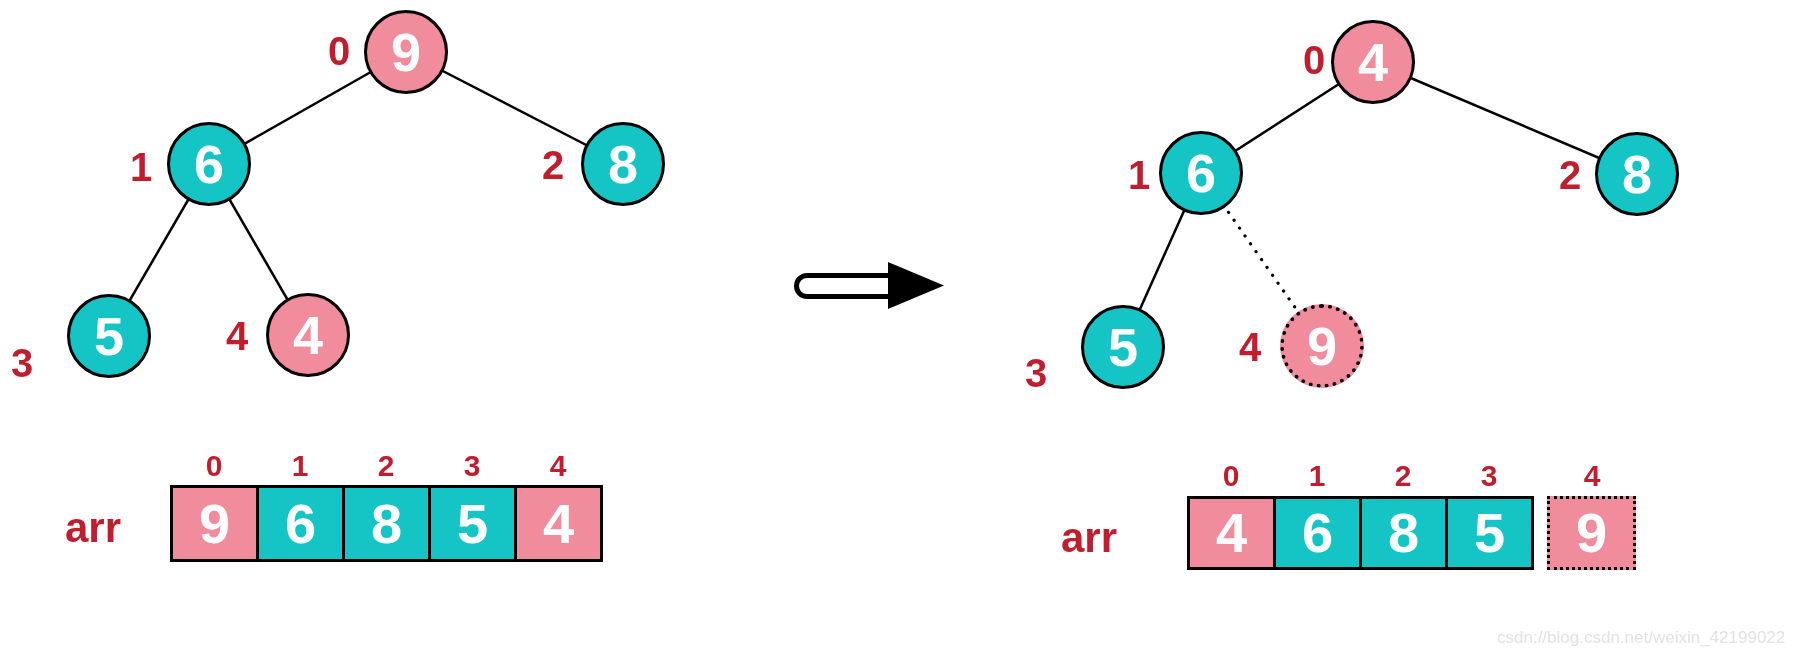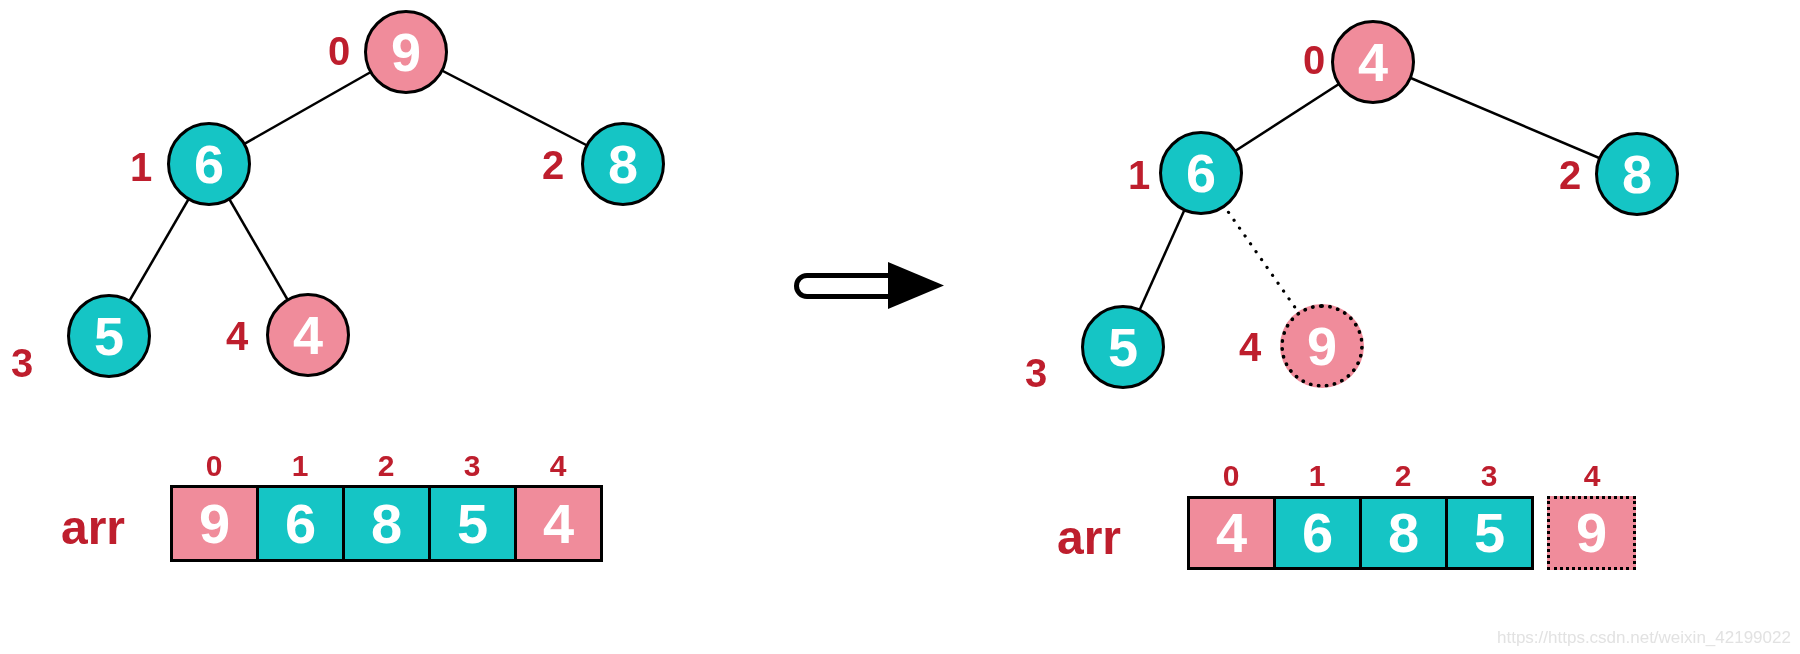--- a/index.html
+++ b/index.html
@@ -31,21 +31,21 @@
   .cell.pink{background:#f08c9b;}
   .cell.teal{background:#15c5c5;}
   .cell.dashed{border:3.5px dotted #000;margin-left:13px;}
   .cell-sm{height:74px;}
   .arr-idx{
     position:absolute;z-index:2;transform:translate(-50%,-50%);
     color:#be1e2d;font-size:30px;line-height:1;
   }
   .arr-label{
     position:absolute;z-index:2;transform:translate(-50%,-50%);
-    color:#be1e2d;font-size:48px;line-height:1;
+    color:#be1e2d;font-size:42px;line-height:1;
   }
   .watermark{
     position:absolute;z-index:2;color:#e2e2e2;font-size:17px;font-weight:normal;
     white-space:nowrap;
   }
 </style>
 </head>
 <body>
 
 <div class="canvas">
@@ -121,15 +121,15 @@
 
   <div class="arr-label" style="left:1089px;top:538px">arr</div>
   <div class="arr-row" style="left:1187px;top:496px">
     <div class="cell cell-sm pink">4</div>
     <div class="cell cell-sm teal">6</div>
     <div class="cell cell-sm teal">8</div>
     <div class="cell cell-sm teal">5</div>
     <div class="cell cell-sm pink dashed">9</div>
   </div>
 
-  <div class="watermark" style="left:1497px;top:628px">https://https.csdn.net/weixin_42199022</div>
+  <div class="watermark" style="left:1497px;top:628px">csdn://blog.csdn.net/weixin_42199022</div>
 
 </div>
 
 </body></html>

